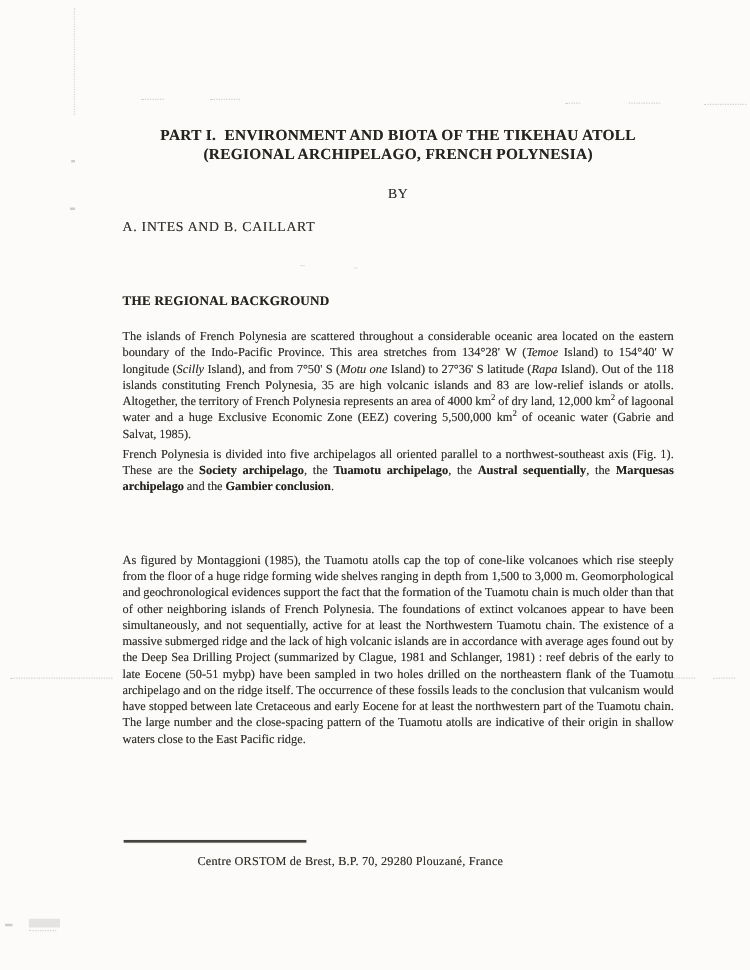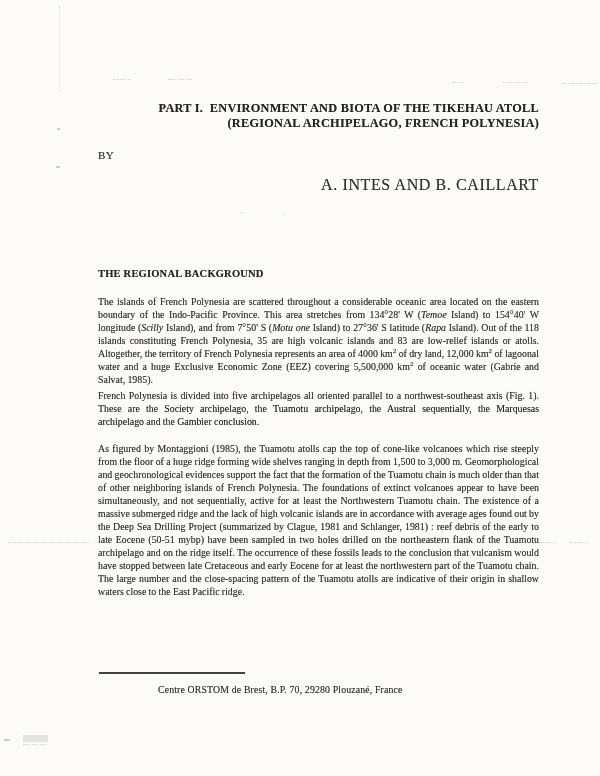--- a/index.html
+++ b/index.html
@@ -9,41 +9,41 @@
     background:#fcfbf9;
     overflow:hidden;
     font-family:"Liberation Serif", serif;
     color:#33312d;
   }
   .content { position:absolute; left:98px; top:0; width:441px; }
 
   
   .ink { text-shadow: 0 0 0.5px rgba(50,48,44,0.55); }
 
-  .title-block { position:absolute; top:101px; left:0; width:441px; text-align:right; }
+  .title-block { position:absolute; top:101px; left:0; width:441px; text-align:center; }
   .title-line { display:block; white-space:pre; font-weight:bold; font-size:12.3px; line-height:15px; letter-spacing:0.25px; color:#26241f; }
 
-  .byline   { position:absolute; top:149px; left:0; width:441px; font-size:11px; letter-spacing:0.5px; }
-  .authors  { position:absolute; top:176px; left:0; width:441px; text-align:right; font-size:16px; letter-spacing:0.6px; }
+  .byline   { position:absolute; top:149px; left:0; width:441px; text-align:center; font-size:11px; letter-spacing:0.5px; }
+  .authors  { position:absolute; top:176px; left:0; width:441px; text-align:left; font-size:11px; letter-spacing:0.6px; }
 
   .doc-section { position:absolute; left:0; width:441px; }
-  .sec-0 { top:236px;margin-top:32px; }
+  .sec-0 { top:236px; }
   .sec-1 { top:442px; }
   .doc-section h2 {
     margin:0 0 16px 0;
     font-size:10.5px; font-weight:bold; letter-spacing:0.2px; color:#26241f;
   }
   .doc-section p {
     margin:0 0 3px 0;
     font-size:9.9px; line-height:13px;
     text-align:justify;
     word-spacing:-0.2px;
   }
   .doc-section p em { }
-  .doc-section p strong { font-weight:normal; color:#26241f; }
+  .doc-section p strong { font-weight:bold; color:#26241f; }
   .doc-section p sup { font-size:7px; line-height:0; vertical-align:super; }
 
   .footnote-rule { position:absolute; top:672px; left:1px; width:146px; height:1.5px; background:#45433f; box-shadow:0 0 0.6px rgba(60,58,54,0.7); }
   .footnote { position:absolute; top:684px; left:16px; font-size:9.8px; letter-spacing:0.15px;margin-left:44px; }
 
   
   .art { position:absolute; pointer-events:none; }
   .dotv { border-left:1px dotted rgba(90,90,88,0.38); width:0; opacity:0.55; }
   .dash { border-top:1px dotted rgba(80,80,78,0.45); height:0; opacity:0.55; }
   .speck { background:rgba(100,100,98,0.30); }

